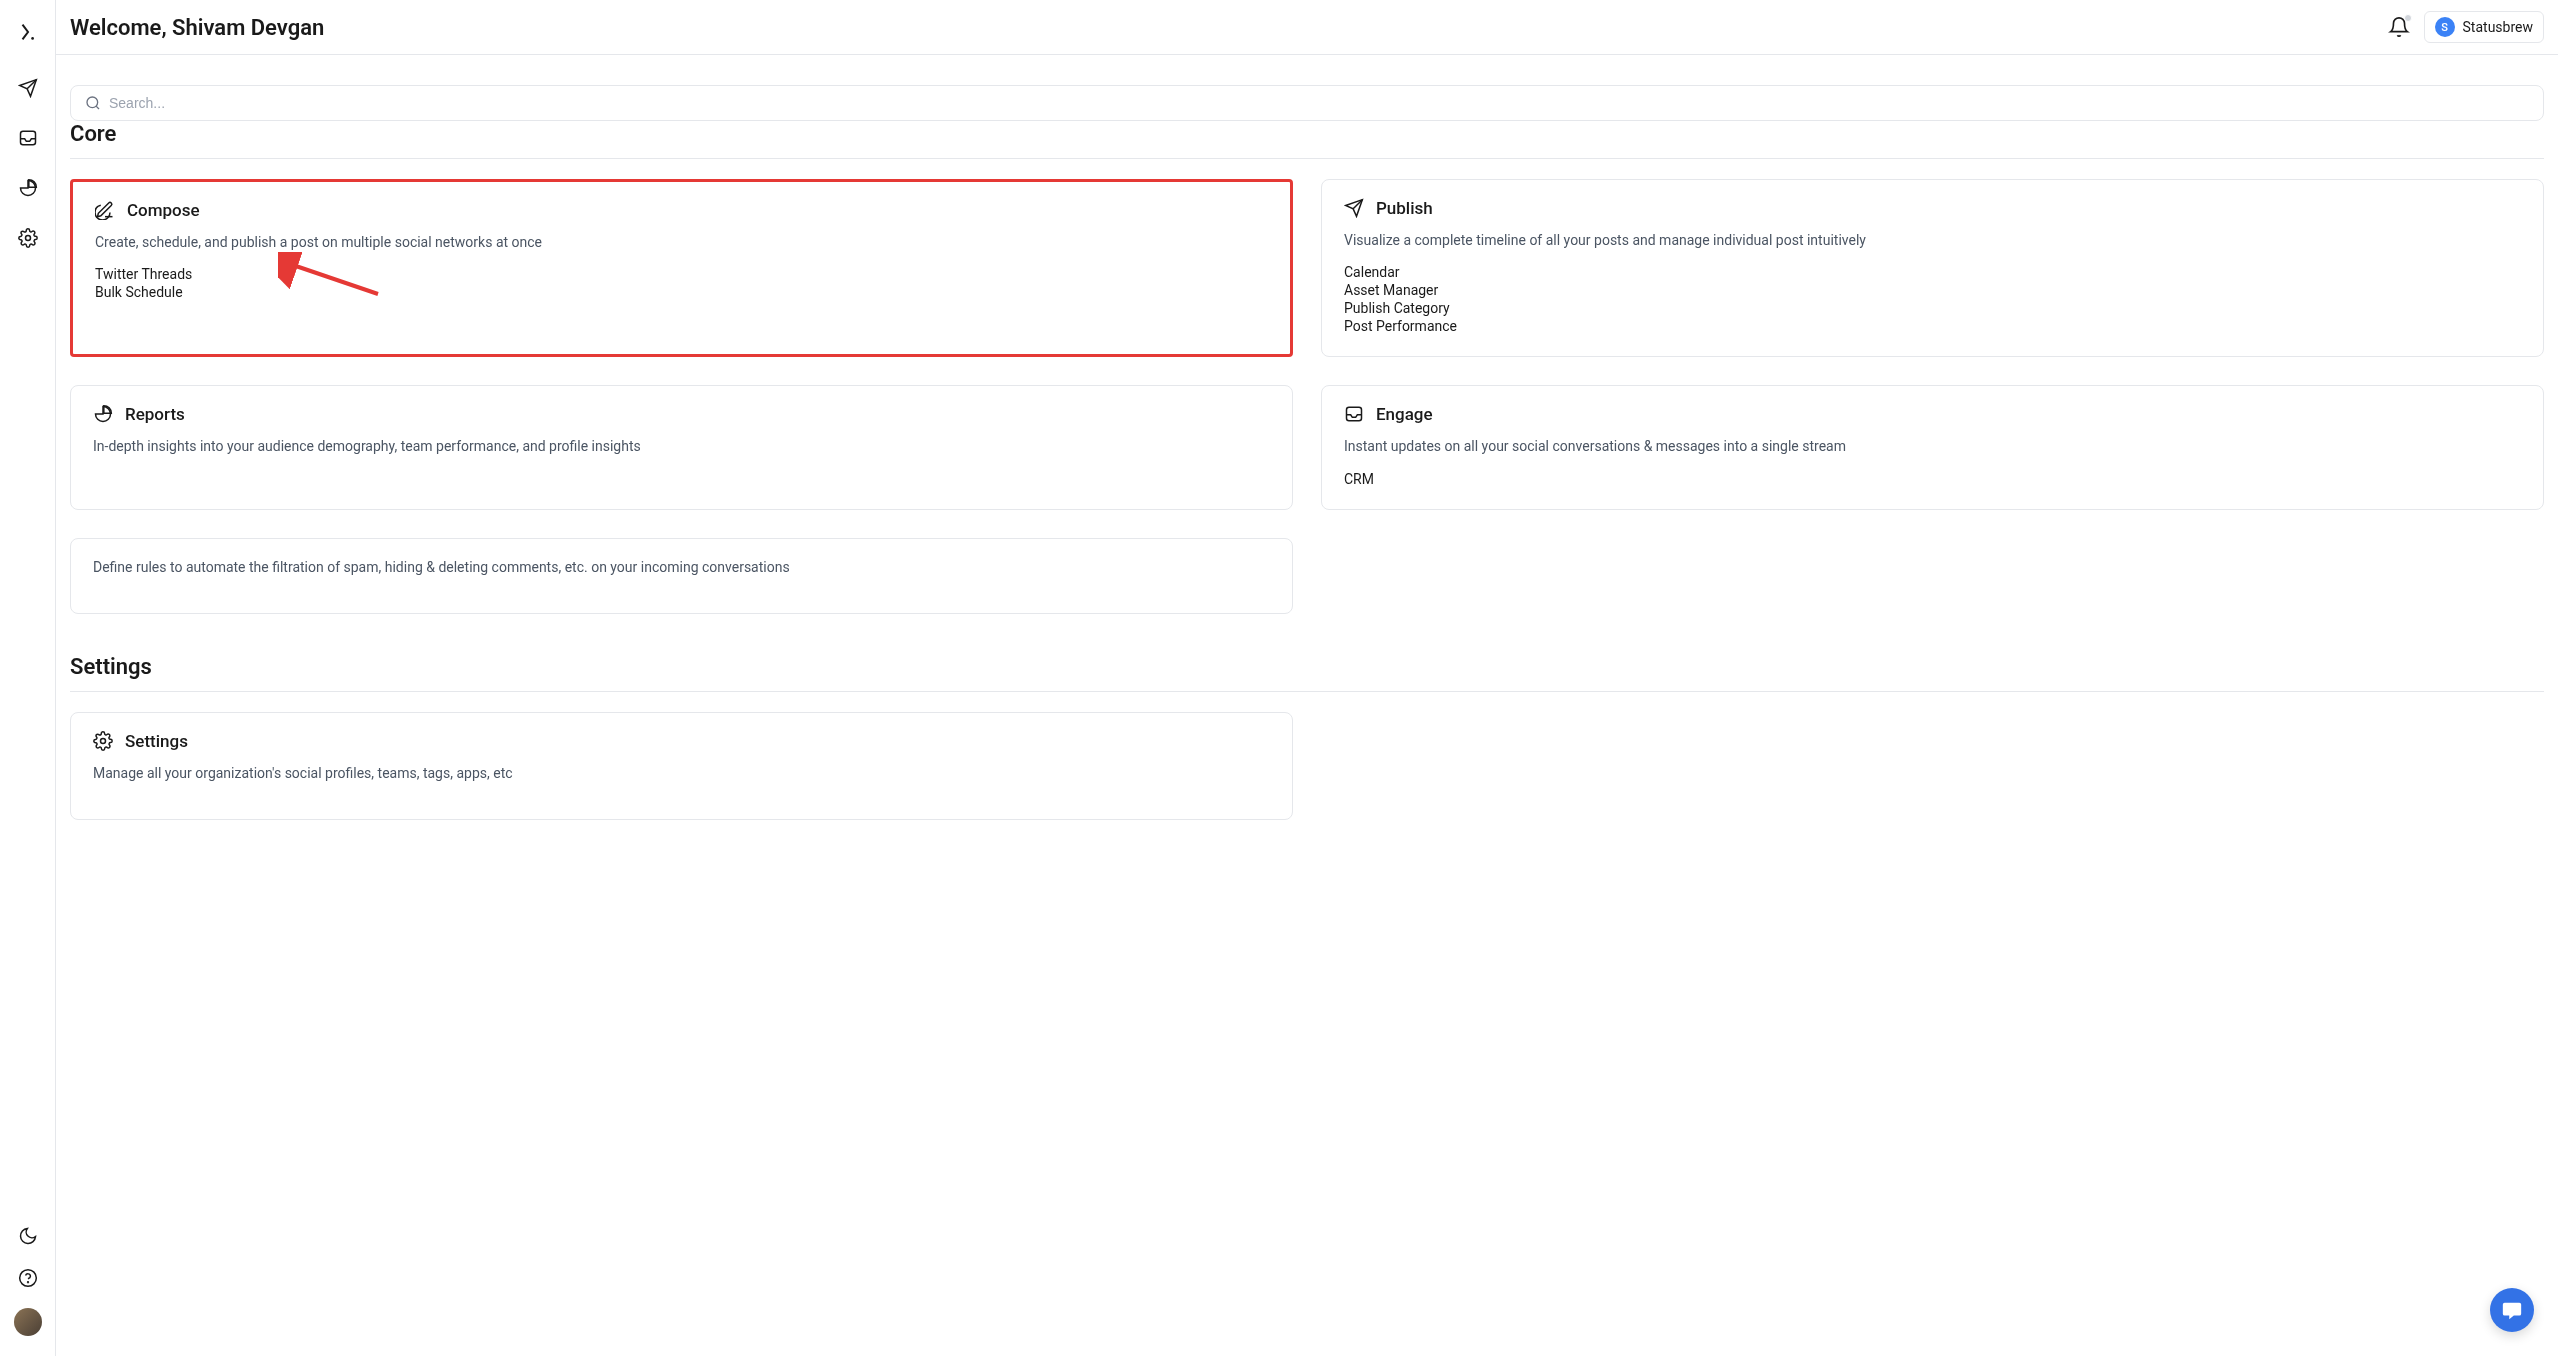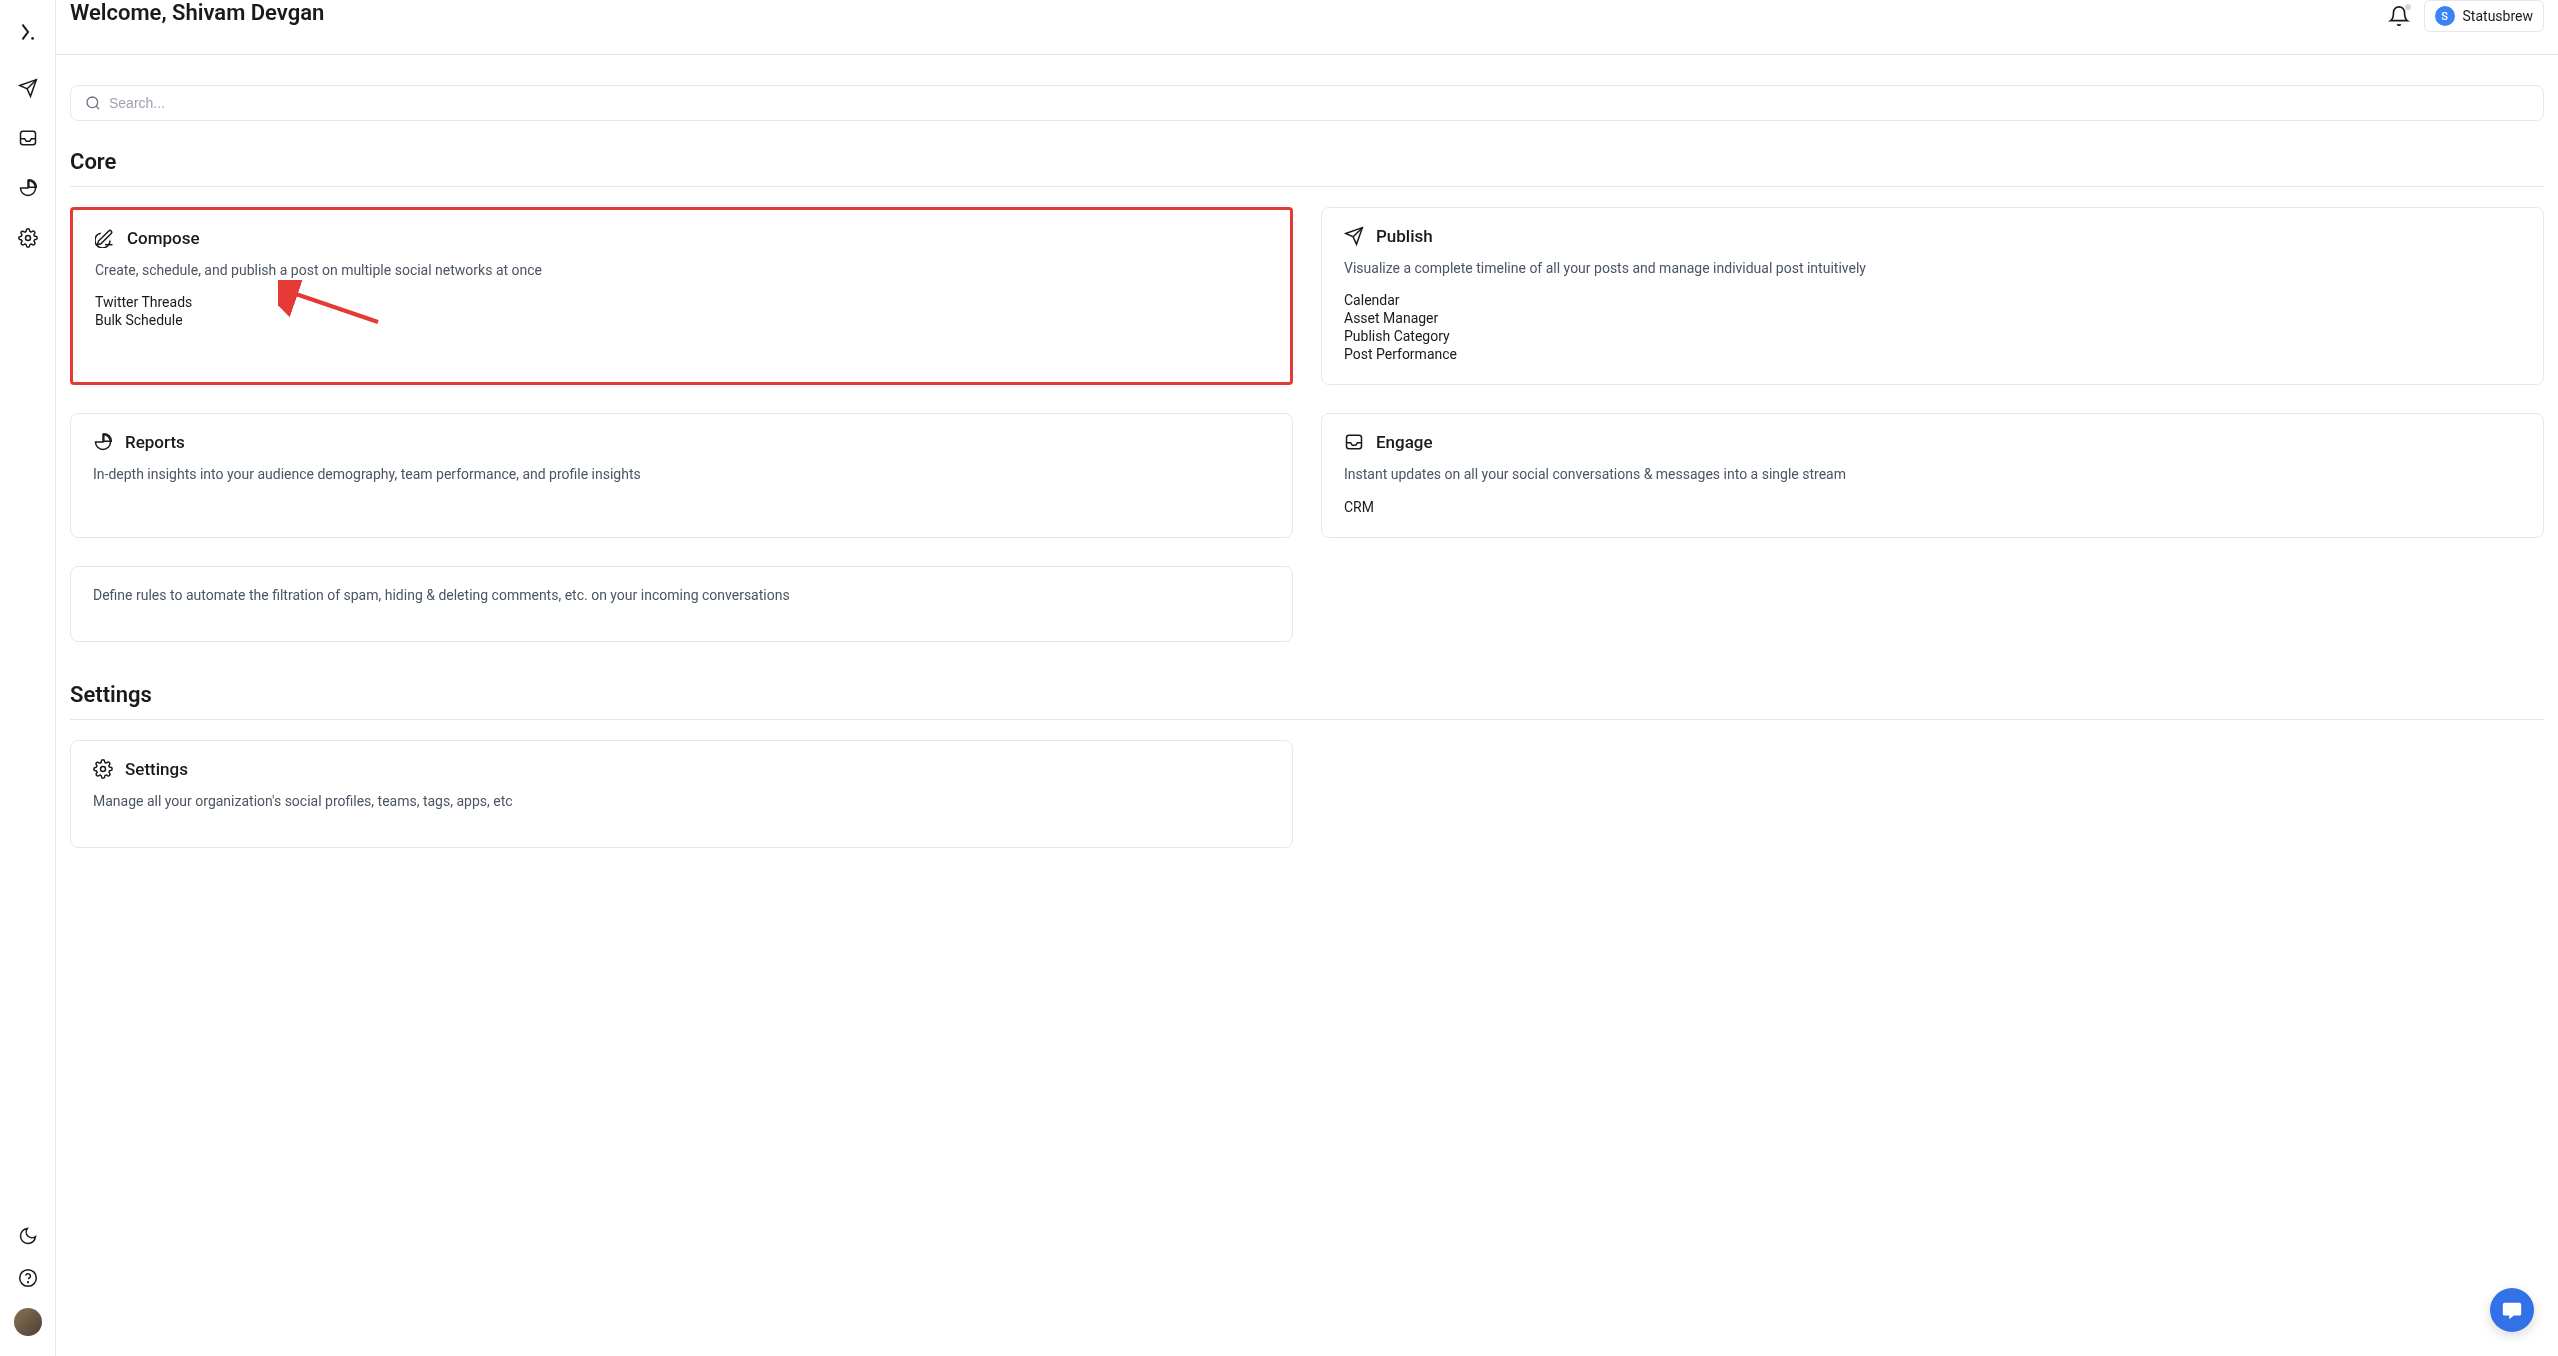--- a/index.html
+++ b/index.html
@@ -84,21 +84,21 @@
   flex: 1;
   display: flex;
   flex-direction: column;
   overflow: auto;
 }
 
 .header {
   height: 55px;
   border-bottom: 1px solid #e5e7eb;
   display: flex;
-  align-items: flex-start;
+  align-items: center;
   justify-content: space-between;
   padding: 0 14px;
   flex-shrink: 0;
 }
 
 .welcome-title {
   font-size: 22px;
   font-weight: 600;
   color: #1a1a1a;
 }
@@ -154,21 +154,20 @@
   padding: 30px 14px 0 14px;
 }
 
 .search-bar {
   display: flex;
   align-items: center;
   border: 1px solid #e5e7eb;
   border-radius: 8px;
   padding: 9px 14px;
   gap: 8px;
-  margin-bottom: 28px;
 }
 
 .search-input {
   border: none;
   outline: none;
   flex: 1;
   font-size: 14px;
   color: #6b7280;
   background: transparent;
 }

